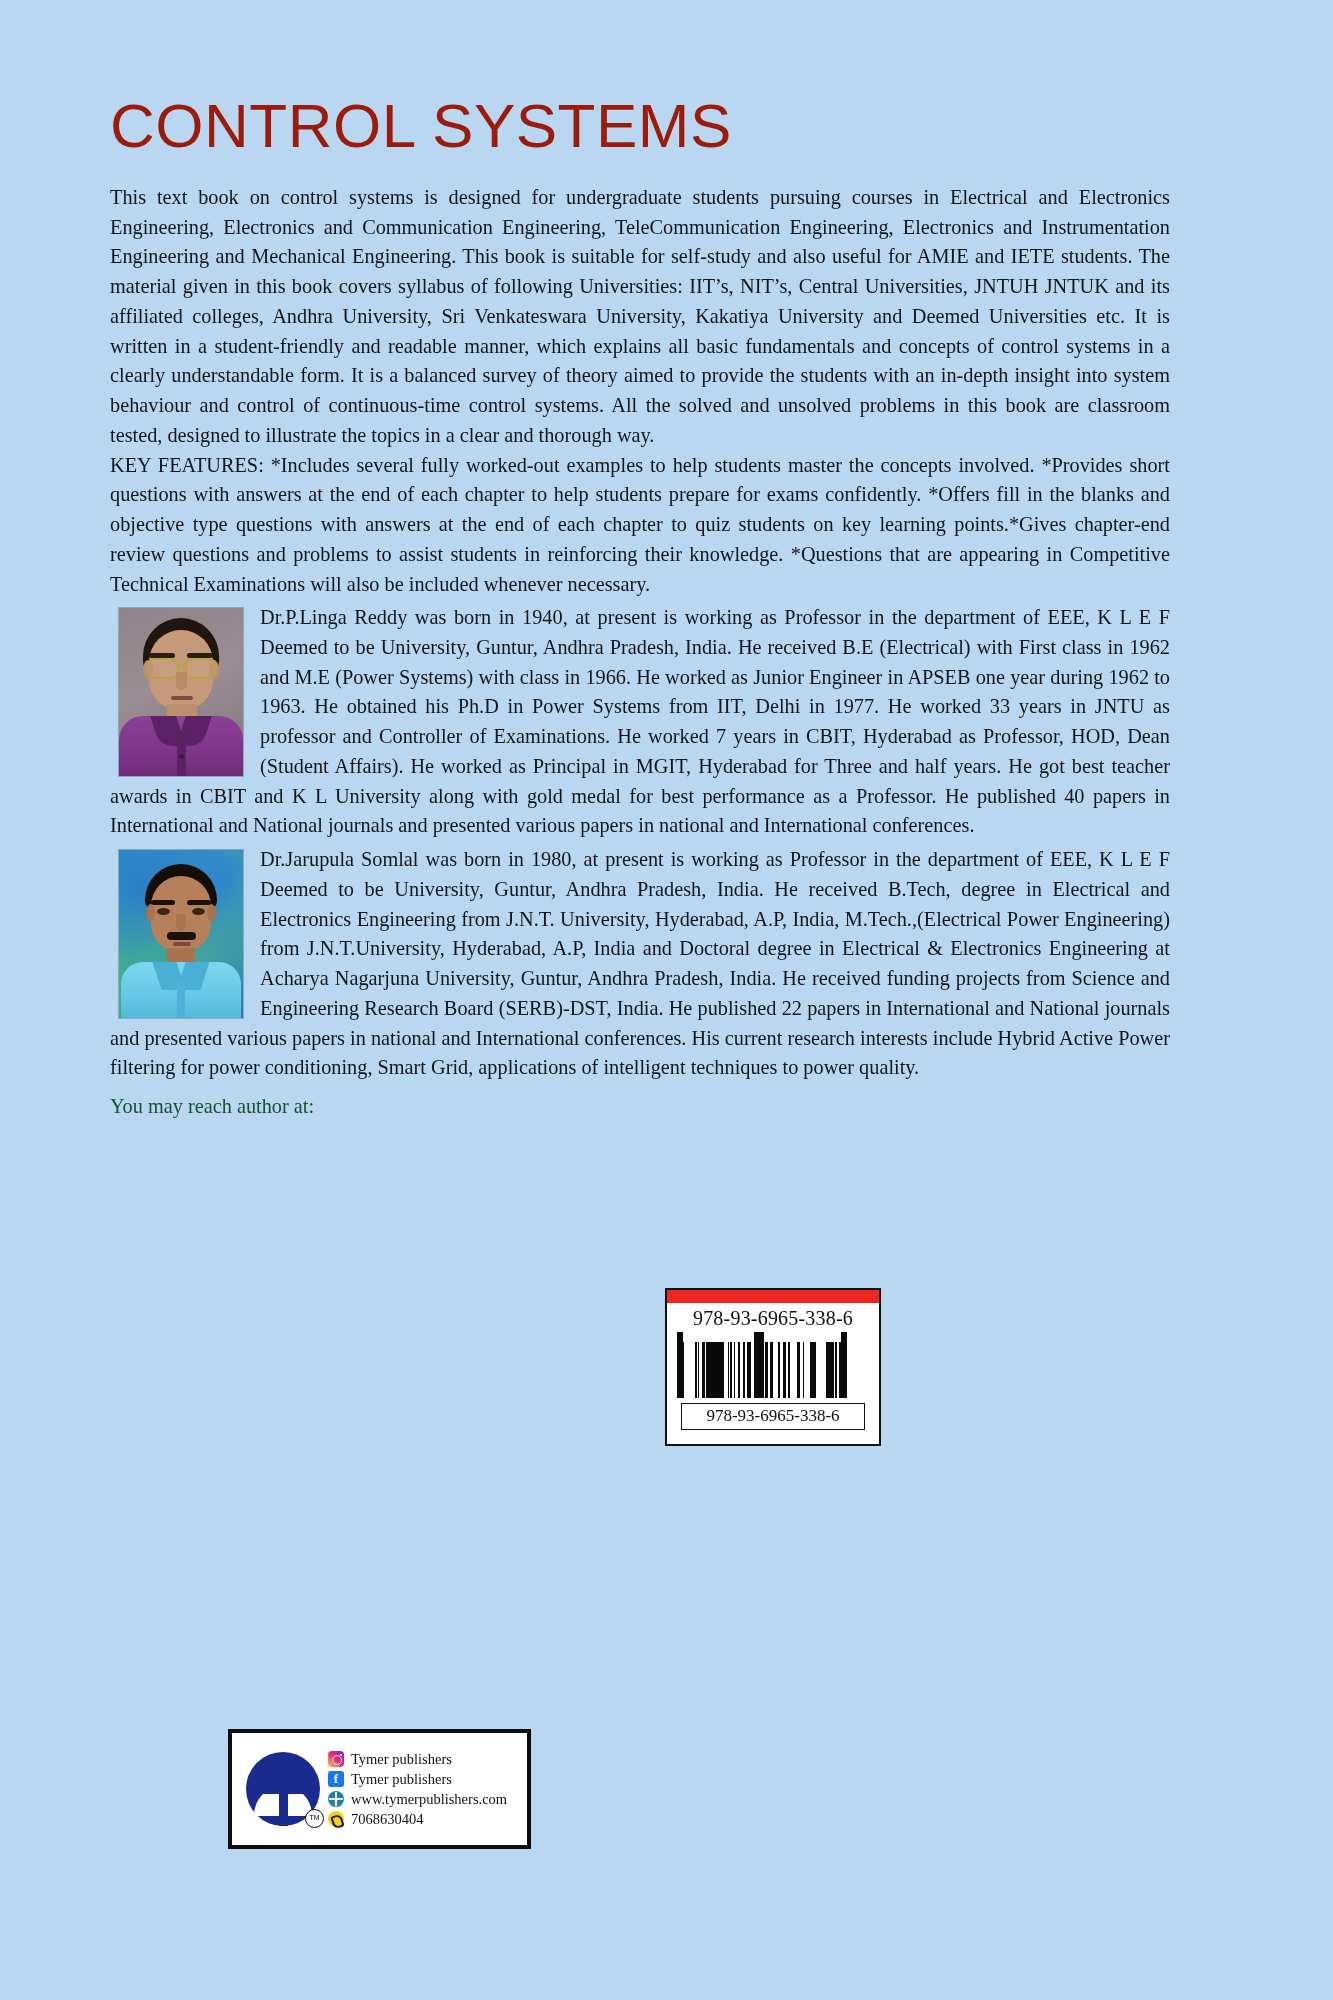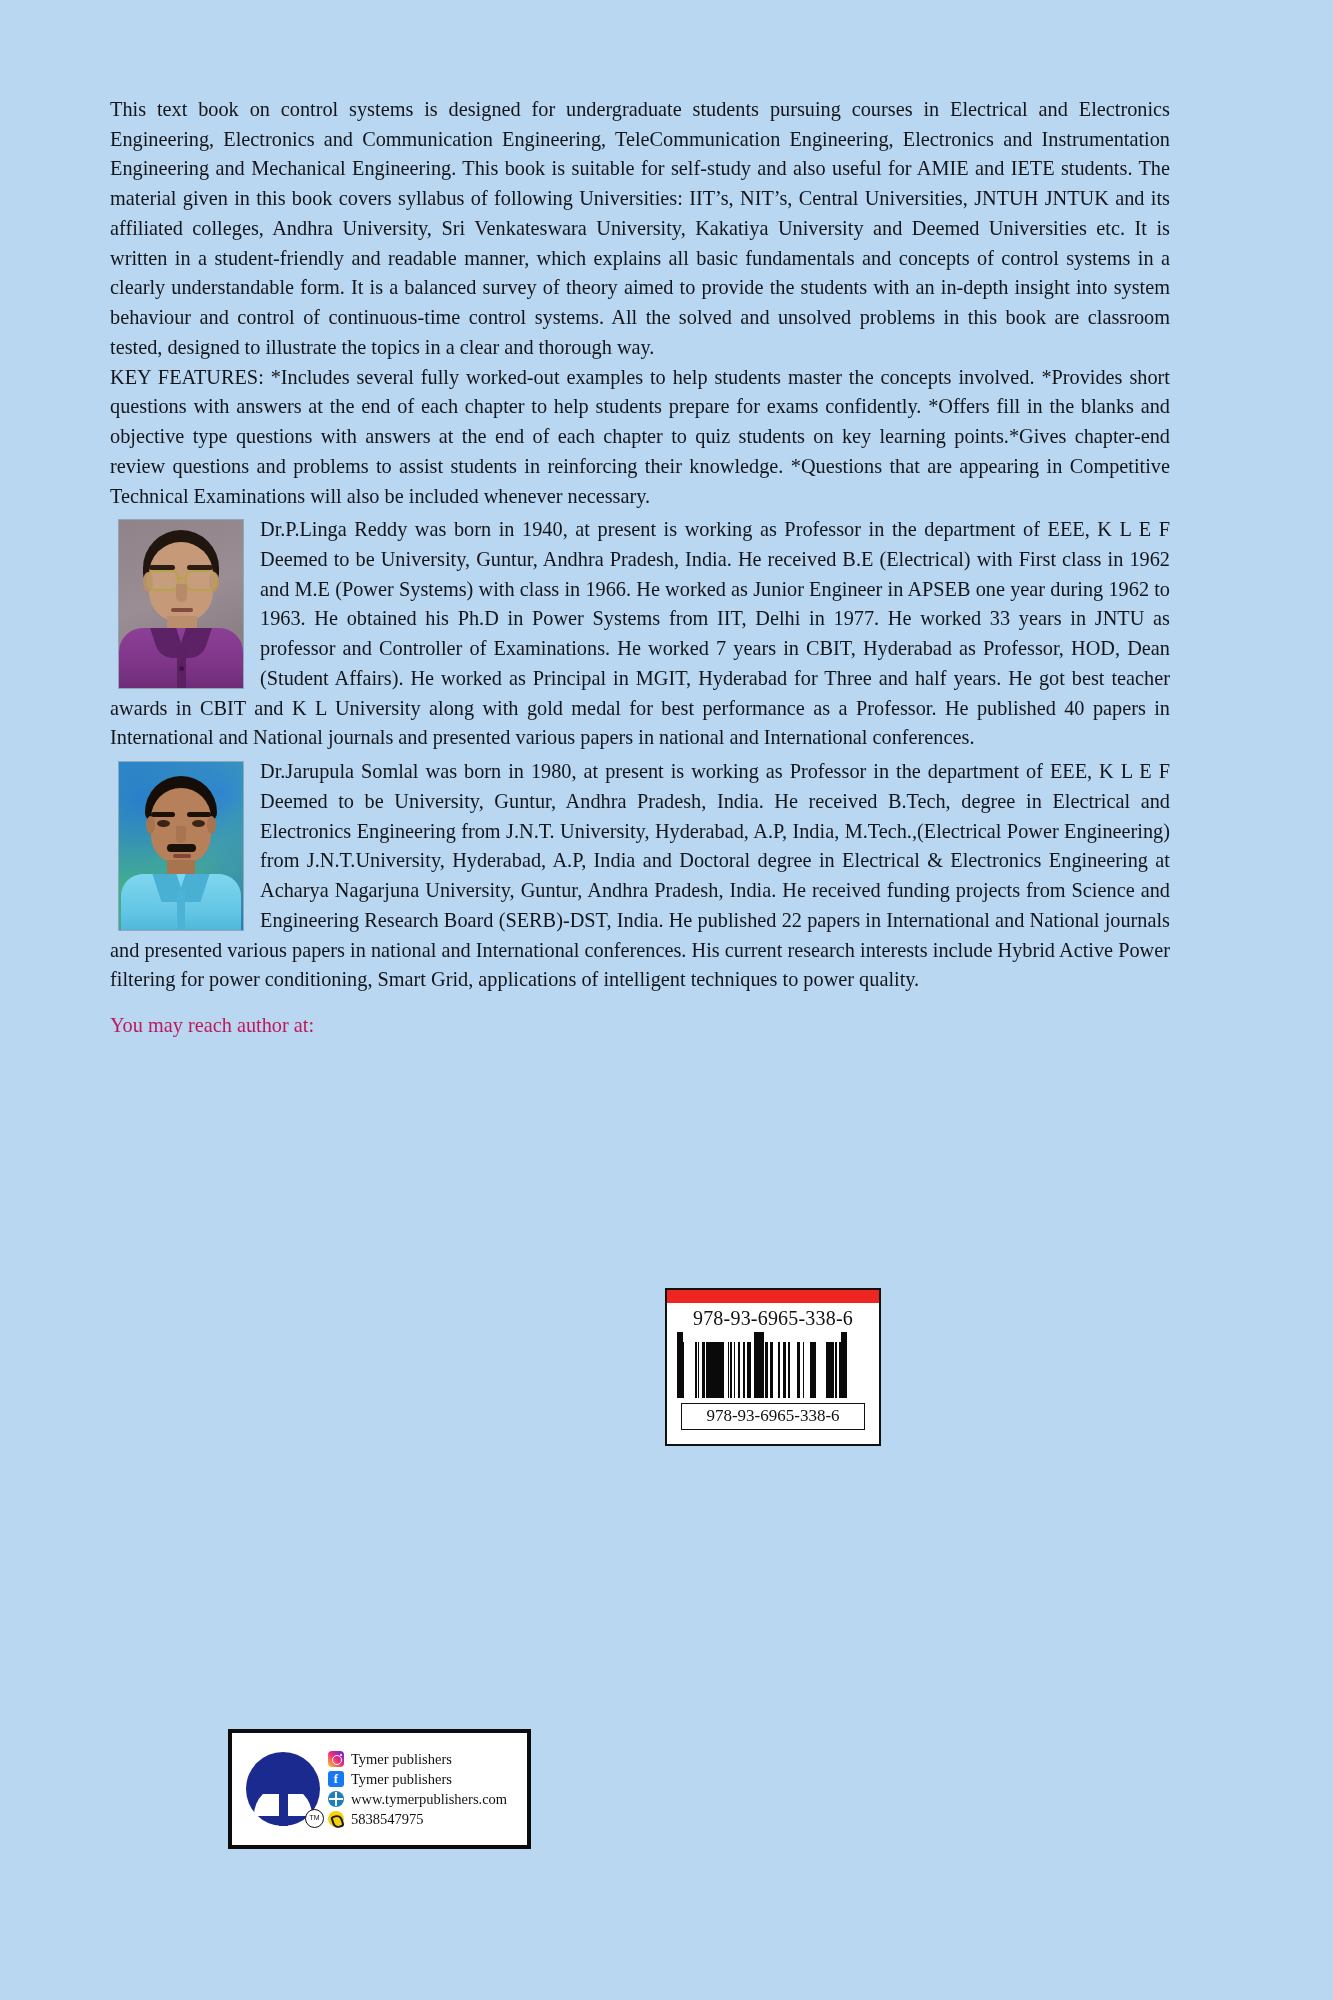--- a/index.html
+++ b/index.html
@@ -176,24 +176,24 @@
   .photo-a2 .collar-l, .photo-a2 .collar-r {
     position: absolute; top: 112px; width: 24px; height: 28px; background: #49b0d4;
   }
   .photo-a2 .collar-l { left: 38px; transform: skewX(18deg); }
   .photo-a2 .collar-r { left: 62px; transform: skewX(-18deg); }
   .photo-a2 .placket {
     position: absolute; left: 58px; top: 128px; width: 8px; height: 42px; background: #4cb2d6;
   }
 
   .contact {
-    color: #be185d;
+    color: #14532d;
     font-size: 20.3px;
     line-height: 1.465;
-    margin-top: 16px;
+    margin-top: 9px;
   }
   .email-row {
     display: flex;
     align-items: center;
     gap: 10px;
     margin-top: 2px;
   }
   .env-icon {
     display: inline-block;
     width: 30px;
@@ -377,20 +377,21 @@
     font-family: "Liberation Serif", serif;
   }
 </style>
 </head>
 <body>
 
 <div class="page">
 
   <div class="content">
 
+    <h1 class="book-title">CONTROL SYSTEMS</h1>
 
     <p class="blurb">This text book on control systems is designed for undergraduate students pursuing courses in Electrical and Electronics Engineering, Electronics and Communication Engineering, TeleCommunication Engineering, Electronics and Instrumentation Engineering and Mechanical Engineering. This book is suitable for self-study and also useful for AMIE and IETE students. The material given in this book covers syllabus of following Universities: IIT’s, NIT’s, Central Universities, JNTUH JNTUK and its affiliated colleges, Andhra University, Sri Venkateswara University, Kakatiya University and Deemed Universities etc.  It is written in a student-friendly and readable manner, which explains all basic fundamentals and concepts of control systems in a clearly understandable form. It is a balanced survey of theory aimed to provide the students with an in-depth insight into system behaviour and control of continuous-time control systems. All the solved and unsolved problems in this book are classroom tested, designed to illustrate the topics in a clear and thorough way.</p>
 
     <p class="blurb">KEY FEATURES: *Includes several fully worked-out examples to help students master the concepts involved. *Provides short questions with answers at the end of each chapter to help students prepare for exams confidently. *Offers fill in the blanks and objective type questions with answers at the end of each chapter to quiz students on key learning points.*Gives chapter-end review questions and problems to assist students in reinforcing their knowledge. *Questions that are appearing in Competitive Technical Examinations will also be included whenever necessary.</p>
 
     <div class="author-block">
       <div class="author-photo photo-a1">
         <span class="hair"></span>
         <span class="face"></span>
         <span class="ear-l"></span>
@@ -458,21 +459,21 @@
       <div class="pub-line">
         <span class="sm-icon fb-icon">f</span>
         <span>Tymer publishers</span>
       </div>
       <div class="pub-line">
         <span class="sm-icon web-icon"></span>
         <span>www.tymerpublishers.com</span>
       </div>
       <div class="pub-line">
         <span class="sm-icon ph-icon"></span>
-        <span>5838547975</span>
+        <span>7068630404</span>
       </div>
     </div>
   </div>
 
   <div class="barcode-box">
     <div class="barcode-topbar"></div>
     <div class="isbn-top">978-93-6965-338-6</div>
     <div class="bars" id="barcode-bars">
         <span style="width: 2px; height: 66px; background: rgb(10, 10, 10);"></span>
         <span style="width: 2px; height: 66px; background: rgb(10, 10, 10);"></span>

